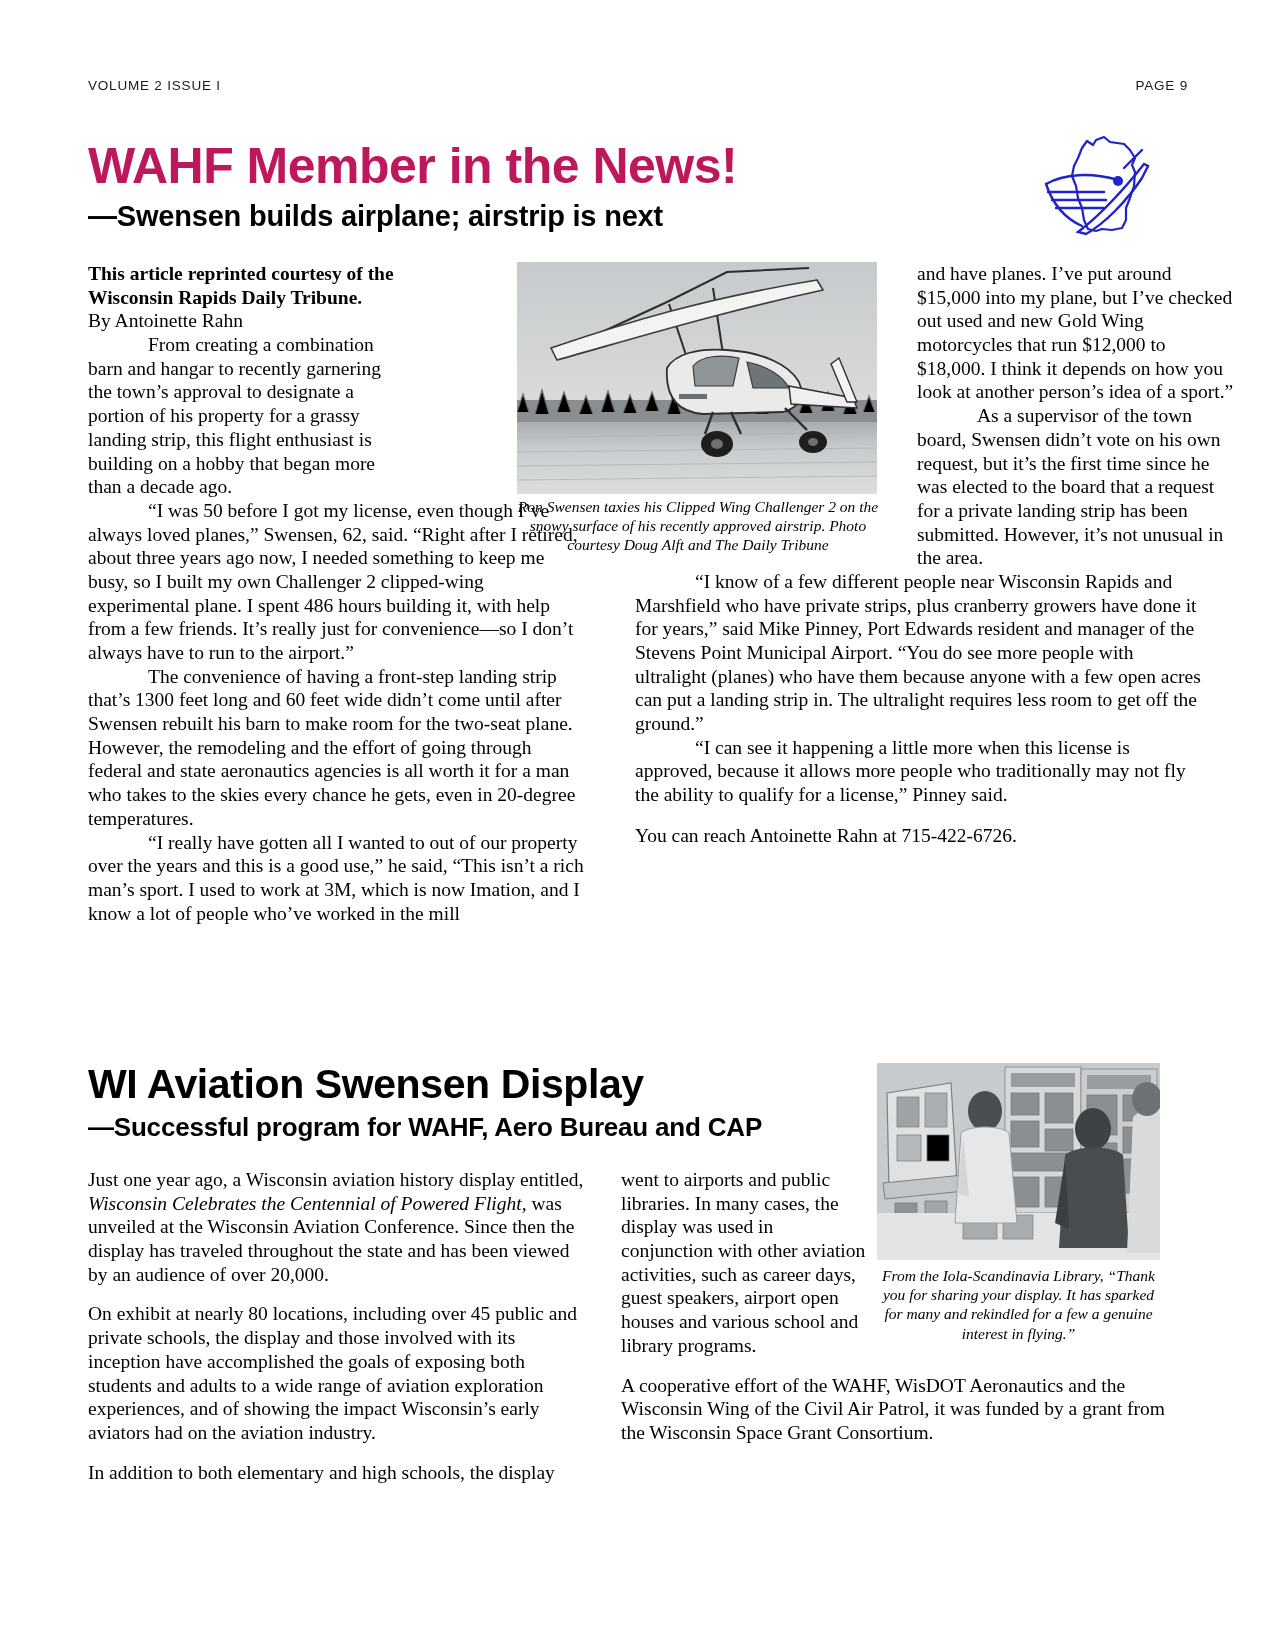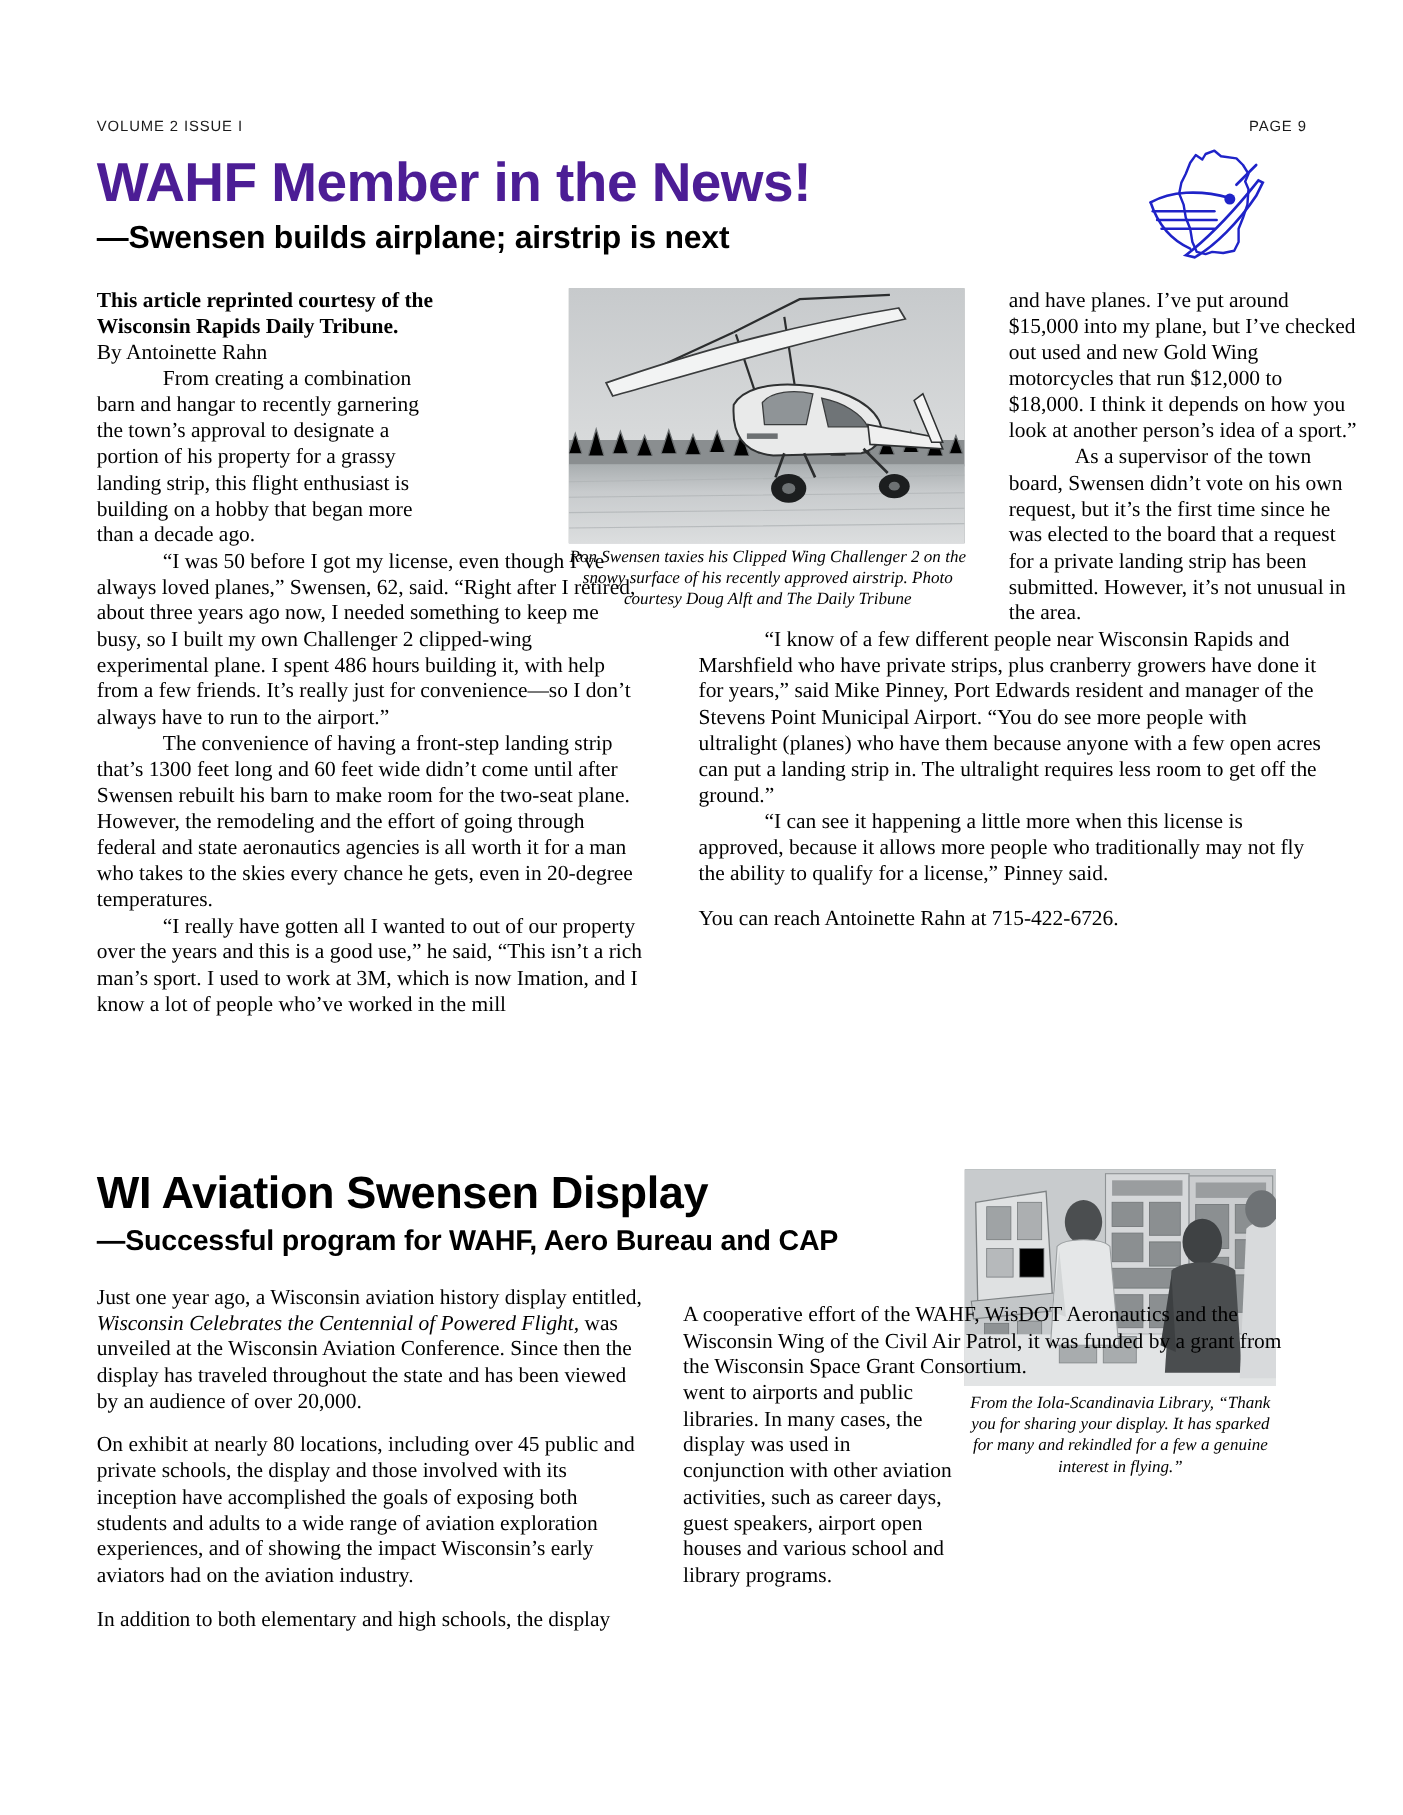--- a/index.html
+++ b/index.html
@@ -22,38 +22,37 @@
     position: absolute;
     top: 78px;
     left: 88px;
     width: 1100px;
     display: flex;
     justify-content: space-between;
     font-family: "Liberation Sans", sans-serif;
     font-size: 13.5px;
     letter-spacing: 0.8px;
     color: #1a1a1a;
-    margin-top: 29px;
   }
 
   
   .masthead1 {
     position: absolute;
     top: 140px;
     left: 88px;
     width: 940px;
   }
   .headline {
     font-family: "Liberation Sans", sans-serif;
     font-weight: bold;
     font-size: 50px;
     line-height: 1.05;
     letter-spacing: -0.5px;
     margin: 0;
-    color: #4c1d95;
+    color: #be185d;
   }
   .subhead {
     font-family: Liberation Sans, sans-serif;
     font-weight: bold;
     font-size: 29px;
     line-height: 1.1;
     letter-spacing: -0.2px;
     margin: 8px 0 0 0;
     color: #000;
   }
@@ -395,18 +394,18 @@
 
   <div class="art2">
     <div class="col-left">
       <p class="body">
         <span>Just one year ago, a Wisconsin aviation history display entitled, </span><em>Wisconsin Celebrates the Centennial of Powered Flight,</em><span> was unveiled at the Wisconsin Aviation Conference. Since then the display has traveled throughout the state and has been viewed by an audience of over 20,000.</span>
       </p>
       <p class="body pp">On exhibit at nearly 80 locations, including over 45 public and private schools, the display and those involved with its inception have accomplished the goals of exposing both students and adults to a wide range of aviation exploration experiences, and of showing the impact Wisconsin’s early aviators had on the aviation industry.</p>
       <p class="body pp">In addition to both elementary and high schools, the display</p>
     </div>
     <div class="col-right">
+      <p class="body w245">went to airports and public libraries. In many cases, the display was used in conjunction with other aviation activities, such as career days, guest speakers, airport open houses and various school and library programs.</p>
       <p class="body pp">A cooperative effort of the WAHF, WisDOT Aeronautics and the Wisconsin Wing of the Civil Air Patrol, it was funded by a grant from the Wisconsin Space Grant Consortium.</p>
-      <p class="body w245">went to airports and public libraries. In many cases, the display was used in conjunction with other aviation activities, such as career days, guest speakers, airport open houses and various school and library programs.</p>
     </div>
   </div>
 
 </div>
 
 </body></html>

